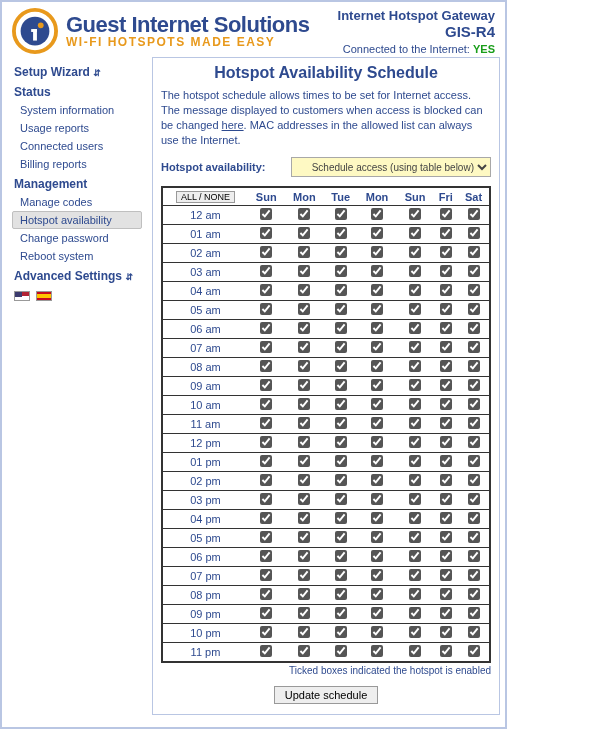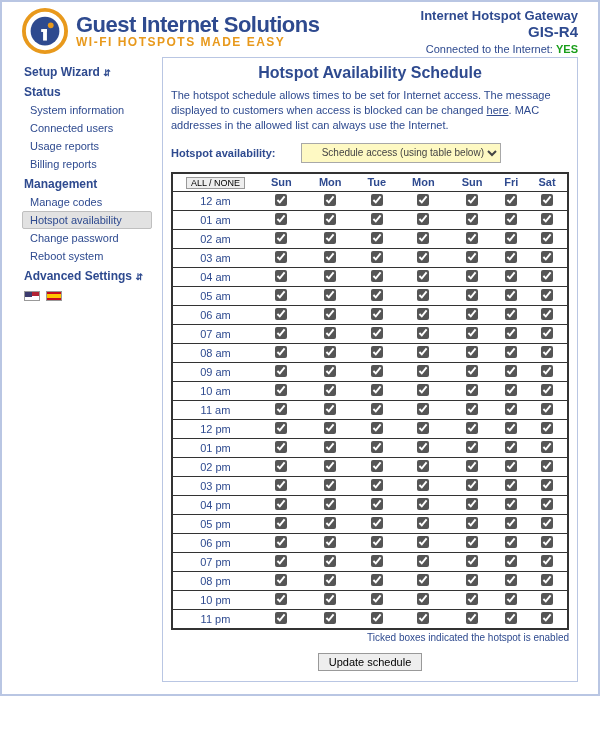--- a/index.html
+++ b/index.html
@@ -4,23 +4,23 @@
 <style>
   * { box-sizing: border-box; }
   body {
     margin: 0;
     font-family: Arial, Helvetica, sans-serif;
     font-size: 12px;
     background: #fff;
     color: #333;
   }
   .wrapper {
-    width: 600px;
+    width: 507px;
     border: 2px solid #b9c6e3;
-    padding: 6px 20px 12px;
+    padding: 6px 10px 12px;
   }
   .header {
     display: flex;
     align-items: flex-start;
     justify-content: space-between;
     margin-bottom: 2px;
   }
   .logo-area { display: flex; align-items: center; }
   .logo-svg { width: 46px; height: 46px; flex-shrink: 0; }
   .brand-text { margin-left: 8px; line-height: 1.05; }
@@ -151,22 +151,22 @@
         <span>Connected to the Internet: </span><span class="yes">YES</span>
       </div>
     </div>
   </div>
 
   <div class="body-row">
     <div class="sidebar">
       <div class="side-head"><span>Setup Wizard</span> <span class="chev">⇵</span></div>
       <div class="side-head">Status</div>
       <div class="side-item">System information</div>
+      <div class="side-item">Usage reports</div>
       <div class="side-item">Connected users</div>
-      <div class="side-item">Usage reports</div>
       <div class="side-item">Billing reports</div>
       <div class="side-head">Management</div>
       <div class="side-item">Manage codes</div>
       <div class="side-item active">Hotspot availability</div>
       <div class="side-item">Change password</div>
       <div class="side-item">Reboot system</div>
       <div class="side-head"><span>Advanced Settings</span> <span class="chev">⇵</span></div>
       <div class="flags">
         <span class="flag us"></span>
         <span class="flag es"></span>
@@ -403,20 +403,30 @@
               <td>08 pm</td>
               <td><input type="checkbox" class="cb" checked="" style=""></td>
               <td><input type="checkbox" class="cb" checked="" style=""></td>
               <td><input type="checkbox" class="cb" checked="" style=""></td>
               <td><input type="checkbox" class="cb" checked="" style=""></td>
               <td><input type="checkbox" class="cb" checked="" style=""></td>
               <td><input type="checkbox" class="cb" checked="" style=""></td>
               <td><input type="checkbox" class="cb" checked="" style=""></td>
             </tr>
             <tr>
+              <td>09 pm</td>
+              <td><input type="checkbox" class="cb" checked="" style=""></td>
+              <td><input type="checkbox" class="cb" checked="" style=""></td>
+              <td><input type="checkbox" class="cb" checked="" style=""></td>
+              <td><input type="checkbox" class="cb" checked="" style=""></td>
+              <td><input type="checkbox" class="cb" checked="" style=""></td>
+              <td><input type="checkbox" class="cb" checked="" style=""></td>
+              <td><input type="checkbox" class="cb" checked="" style=""></td>
+            </tr>
+            <tr>
               <td>10 pm</td>
               <td><input type="checkbox" class="cb" checked="" style=""></td>
               <td><input type="checkbox" class="cb" checked="" style=""></td>
               <td><input type="checkbox" class="cb" checked="" style=""></td>
               <td><input type="checkbox" class="cb" checked="" style=""></td>
               <td><input type="checkbox" class="cb" checked="" style=""></td>
               <td><input type="checkbox" class="cb" checked="" style=""></td>
               <td><input type="checkbox" class="cb" checked="" style=""></td>
             </tr>
             <tr>

